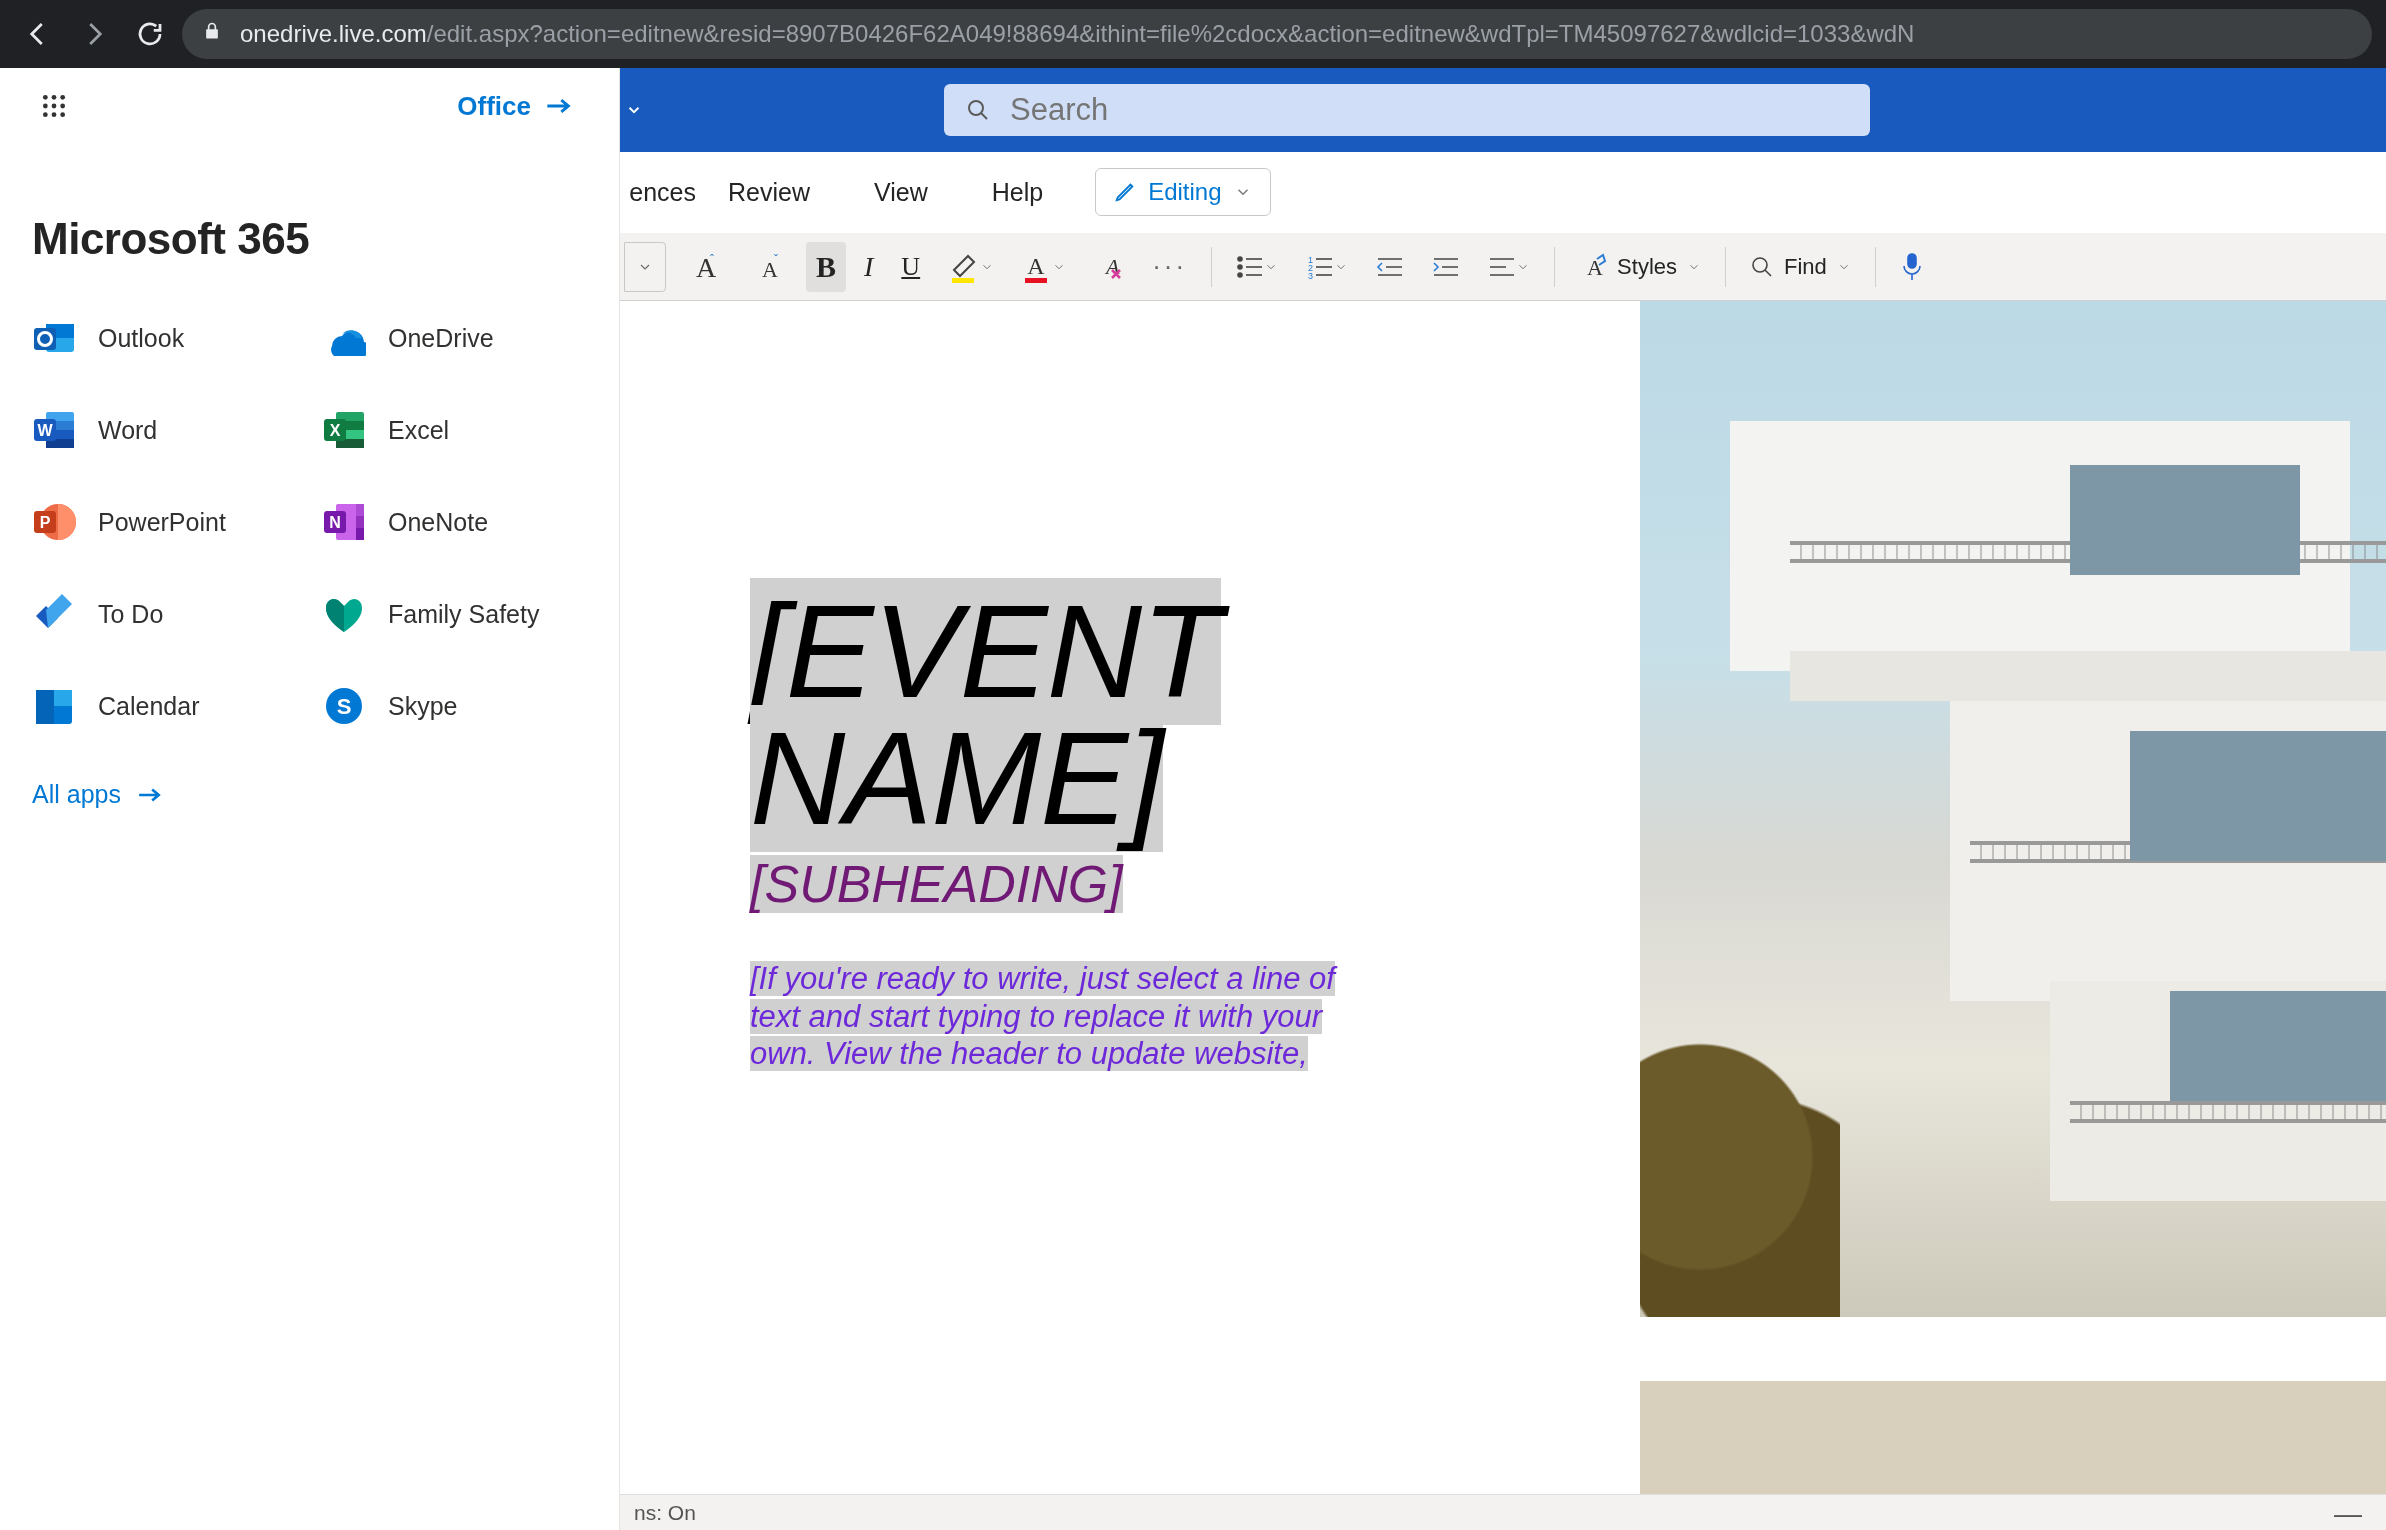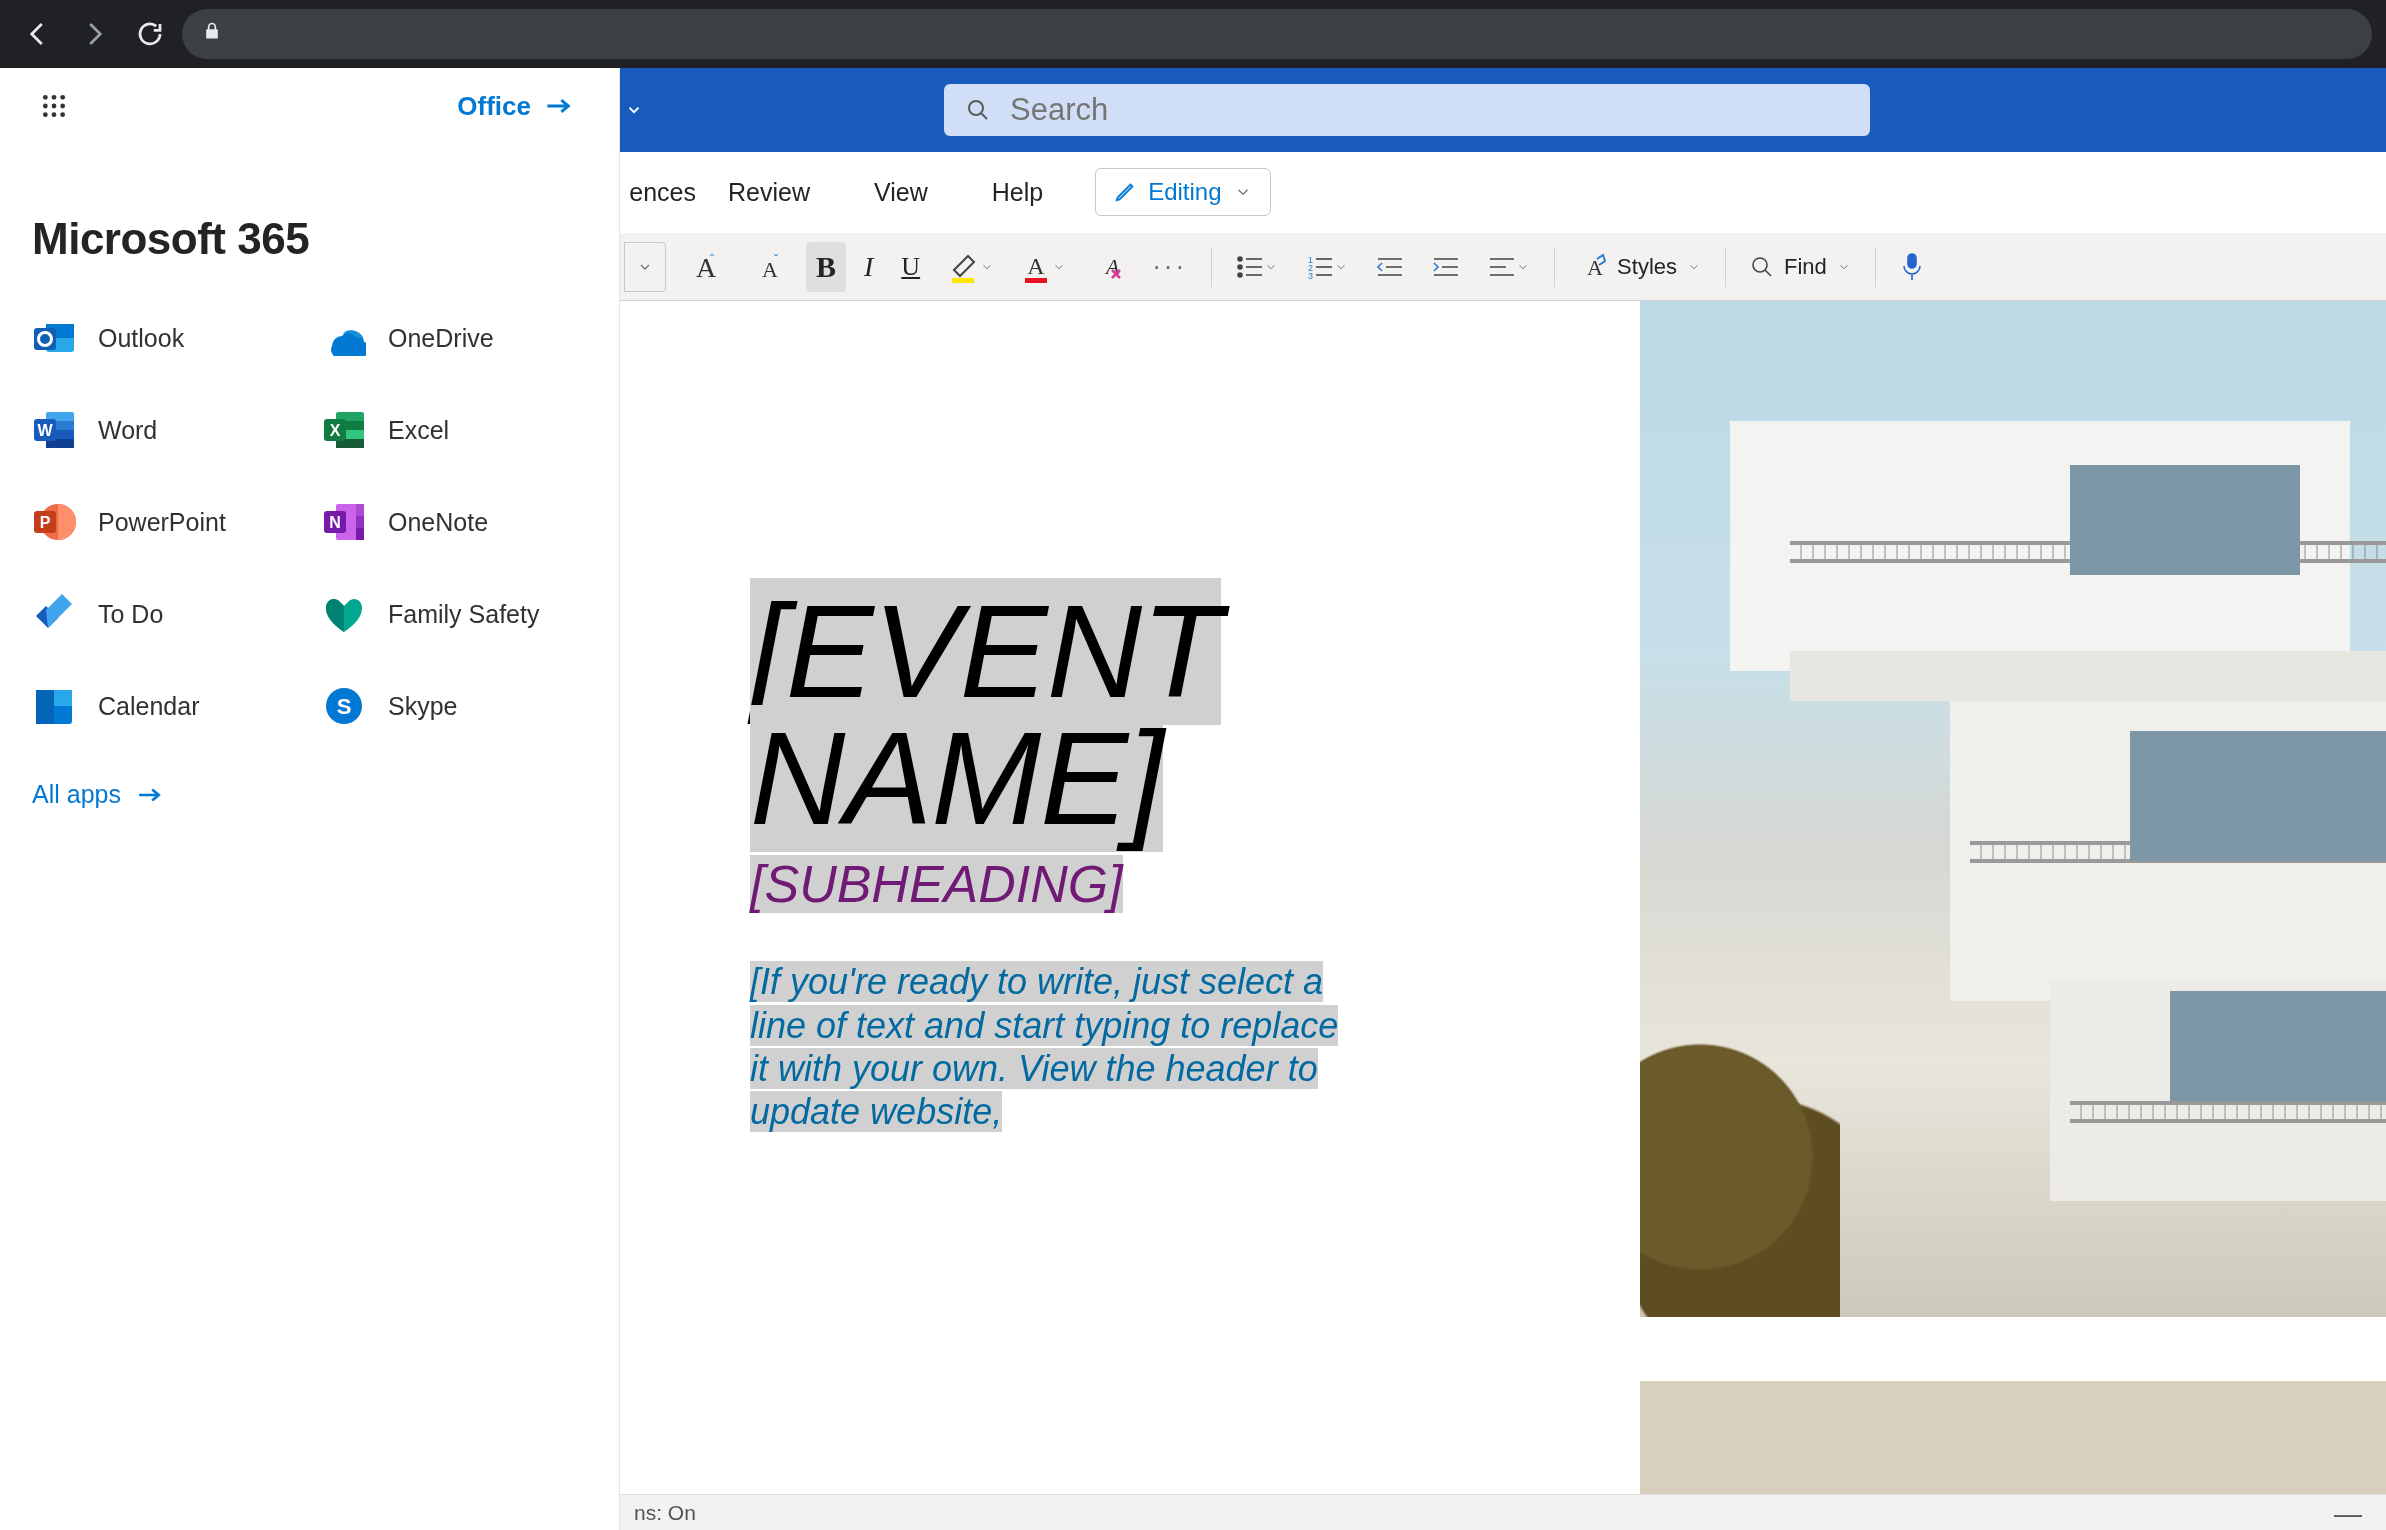--- a/index.html
+++ b/index.html
@@ -97,21 +97,21 @@
   .bldg .win { position: absolute; background: #7d97a6; }
   .bldg .w1 { left: 340px; top: 44px; width: 230px; height: 110px; }
   .bldg .w2 { left: 400px; top: 310px; width: 300px; height: 130px; }
   .bldg .w3 { left: 440px; top: 570px; width: 260px; height: 110px; }
   .trees { position: absolute; left: 0; bottom: 0; width: 200px; height: 400px; background: radial-gradient(circle at 30% 60%, #6b5a2a 0 40%, transparent 41%), radial-gradient(circle at 60% 80%, #5d4d20 0 40%, transparent 41%);}
 
   .text-col { position: absolute; left: 124px; top: 610px; width: 600px; }
   .doc-title { font-family: Impact, "Arial Black", sans-serif; font-size: 132px; line-height: 0.96; letter-spacing: -1px; color: #000; }
   .doc-title span, .doc-sub span, .doc-body span { background: var(--hl-gray); box-decoration-break: clone; -webkit-box-decoration-break: clone;}
   .doc-sub { font-family: Impact, "Arial Black", sans-serif; font-size: 52px; margin-top: 12px; color: #701a75;}
-  .doc-body { font-family: "Arial", sans-serif; font-size: 36px; line-height: 1.20; margin-top: 46px; color: #0369a1;}
+  .doc-body { font-family: "Arial", sans-serif; font-size: 31px; line-height: 1.20; margin-top: 46px; color: #6d28d9;}
 
   .info-strip { position: absolute; left: 0; bottom: 0; right: 0; height: 36px; background: #f3f2f1; border-top: 1px solid #e1dfdd; display: flex; align-items: center; padding: 0 16px 0 14px; font-size: 21px; color: #555;}
   .info-strip .minimize { position: absolute; right: 24px; bottom: 0; font-size: 28px; color: #555;}
 </style>
 </head>
 <body>
 
 <div class="browser-chrome">
   <div class="nav-icon-btn">
     <svg viewBox="0 0 24 24">
@@ -128,20 +128,23 @@
         <path d="M20 12a8 8 0 1 1-3-6.3"></path>
         <path d="M20 4v5h-5"></path>
       </svg>
   </div>
   <div class="omnibox">
     <span class="lock-icon">
       <svg width="20" height="24" viewBox="0 0 24 24" fill="currentColor">
           <path d="M7 10V7a5 5 0 0 1 10 0v3h1a1 1 0 0 1 1 1v9a1 1 0 0 1-1 1H6a1 1 0 0 1-1-1v-9a1 1 0 0 1 1-1h1zm2 0h6V7a3 3 0 0 0-6 0v3z"></path>
         </svg>
     </span>
+    <span class="url-text">
+      <span class="url-host">onedrive.live.com</span><span class="url-rest">/edit.aspx?action=editnew&amp;resid=8907B0426F62A049!88694&amp;ithint=file%2cdocx&amp;action=editnew&amp;wdTpl=TM45097627&amp;wdlcid=1033&amp;wdN</span>
+    </span>
   </div>
 </div>
 
 <div class="page-body">
 
   <aside class="left-panel">
     <div class="lp-top-row">
       <div class="waffle-icon">
         <svg viewBox="0 0 24 24" fill="currentColor">
           <circle cx="4" cy="4" r="2.2"></circle>

